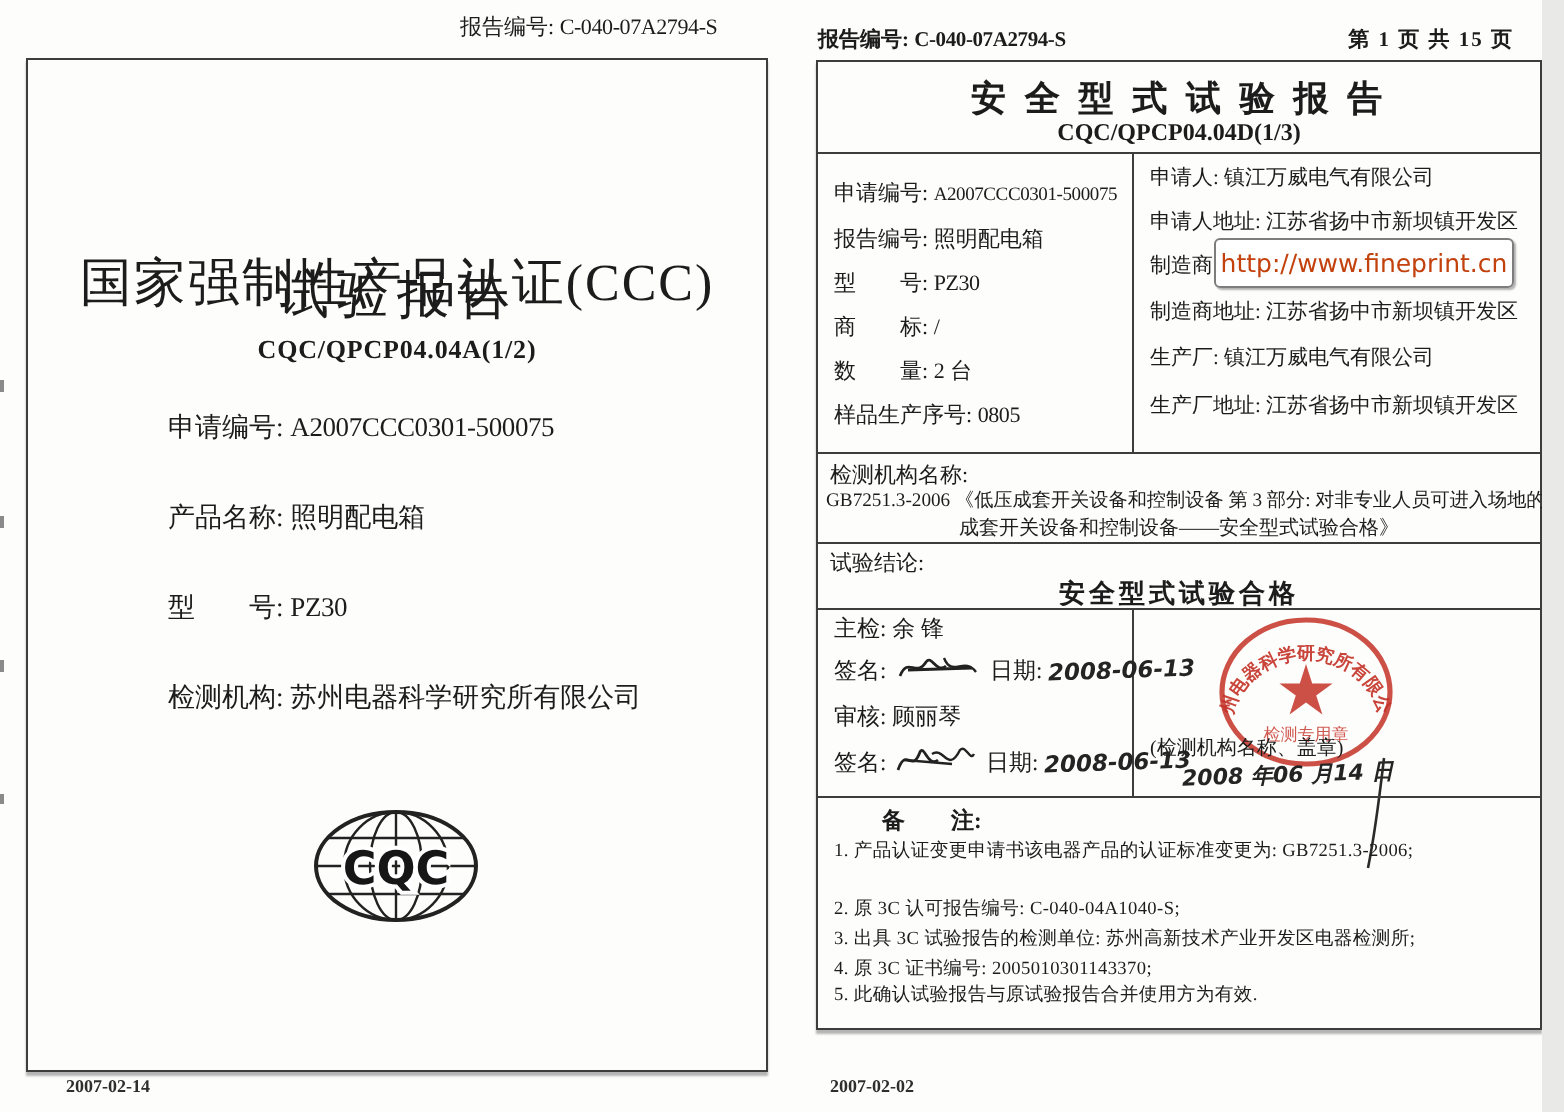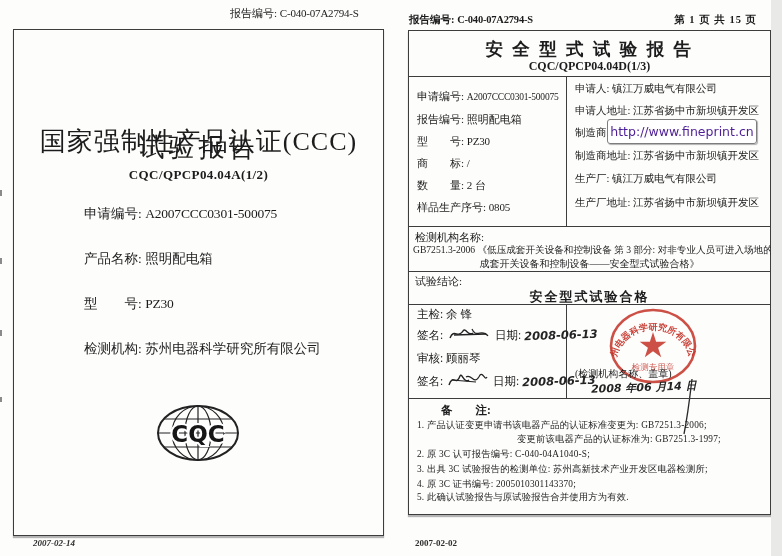--- a/index.html
+++ b/index.html
@@ -11,21 +11,21 @@
   .hl{position:absolute;left:0;right:0;height:0;border-top:1.2px solid #3d3d3d;}
   .vl{position:absolute;width:0;border-left:1.2px solid #3d3d3d;}
   .b{font-weight:bold;}
   .small{font-size:9.3px;letter-spacing:.2px;}
   .hand{font-family:"DejaVu Sans",sans-serif;font-style:italic;font-weight:bold;
         font-size:11.5px;color:#242424;display:inline-block;transform:rotate(-2deg);}
   .lat{letter-spacing:-0.2px;}
   .wm{position:absolute;left:607px;top:119px;width:148px;height:23px;background:rgba(255,255,255,.97);
       border:1.2px solid #7d7d7d;border-radius:3px;box-shadow:1px 1px 1px rgba(0,0,0,.3);
       display:flex;align-items:center;justify-content:center;
-      font-family:"DejaVu Sans",sans-serif;font-size:12.5px;color:#4c1d95;}
+      font-family:"DejaVu Sans",sans-serif;font-size:12.5px;color:#c2410c;}
   .irow{position:absolute;white-space:nowrap;font-size:11px;}
   .artifact{position:absolute;background:#8a8a8a;}
 </style>
 </head>
 <body>
 
 <div class="canvas">
 
   <div class="artifact" style="left:0;top:190px;width:2px;height:6px;"></div>
   <div class="artifact" style="left:0;top:258px;width:2px;height:6px;"></div>
@@ -66,21 +66,21 @@
       <ellipse cx="46" cy="32" rx="26" ry="27" fill="none" stroke="#222" stroke-width="1.2"></ellipse>
       <ellipse cx="46" cy="32" rx="13" ry="27" fill="none" stroke="#222" stroke-width="1.2"></ellipse>
       <line x1="46" y1="5" x2="46" y2="59" stroke="#222" stroke-width="1.2"></line>
       <line x1="12" y1="18" x2="80" y2="18" stroke="#222" stroke-width="1.2"></line>
       <line x1="6" y1="32" x2="86" y2="32" stroke="#222" stroke-width="1.2"></line>
       <line x1="12" y1="46" x2="80" y2="46" stroke="#222" stroke-width="1.2"></line>
       <text x="46" y="41" text-anchor="middle" font-family="DejaVu Sans, sans-serif" font-size="23" font-weight="bold" fill="#161616" stroke="#ffffff" stroke-width="4" paint-order="stroke">CQC</text>
     </svg>
   </div>
 
-  <div class="t b" style="left:33px;top:538px;font-size:9px;color:#2e2e2e;font-style:italic;">2007-02-14</div>
+  <div class="t b" style="left:33px;top:538px;font-size:9px;color:#2e2e2e;">2007-02-14</div>
 
   <div class="t b" style="left:409px;top:13px;font-size:10.5px;">
     <span>报告编号:</span>
     <span class="lat">C-040-07A2794-S</span>
   </div>
   <div class="t b" style="right:14px;top:13px;font-size:10.5px;letter-spacing:1px;">第 1 页 共 15 页</div>
 
   <div class="box" style="left:408px;top:30px;width:361px;height:483px;background:#fdfdfc;">
 
     <div class="t ctr b" style="top:6px;font-size:17.5px;letter-spacing:2.5px;">安 全 型 式 试 验 报 告</div>
@@ -196,21 +196,20 @@
     <div class="t" style="left:166px;top:336px;width:186px;text-align:left;font-size:10px;">(检测机构名称、盖章)</div>
     <div class="t hand" style="left:182px;top:349px;font-size:11px;">2008 年06 月14 日</div>
     <svg style="position:absolute;left:270px;top:345px;" width="18" height="62" viewBox="0 0 18 62">
       <path d="M 13,3 C 11,20 9,38 5,58" fill="none" stroke="#2a2a2a" stroke-width="1.3"></path>
     </svg>
 
     <div class="hl" style="top:367px;"></div>
 
     <div class="t b" style="left:8px;top:372px;font-size:11.5px;margin-left:24px;">备　　注:</div>
     <div class="t small" style="left:8px;top:388px;">1. 产品认证变更申请书该电器产品的认证标准变更为: GB7251.3-2006;</div>
-    <div class="t small" style="left:108px;top:402px;">变更前该电器产品的认证标准为: GB7251.3-1997;</div>
     <div class="t small" style="left:8px;top:417px;">2. 原 3C 认可报告编号: C-040-04A1040-S;</div>
     <div class="t small" style="left:8px;top:432px;">3. 出具 3C 试验报告的检测单位: 苏州高新技术产业开发区电器检测所;</div>
     <div class="t small" style="left:8px;top:447px;">4. 原 3C 证书编号: 2005010301143370;</div>
     <div class="t small" style="left:8px;top:460px;">5. 此确认试验报告与原试验报告合并使用方为有效.</div>
   </div>
 
   <div class="wm">
     <span>http://www.fineprint.cn</span>
   </div>
 

